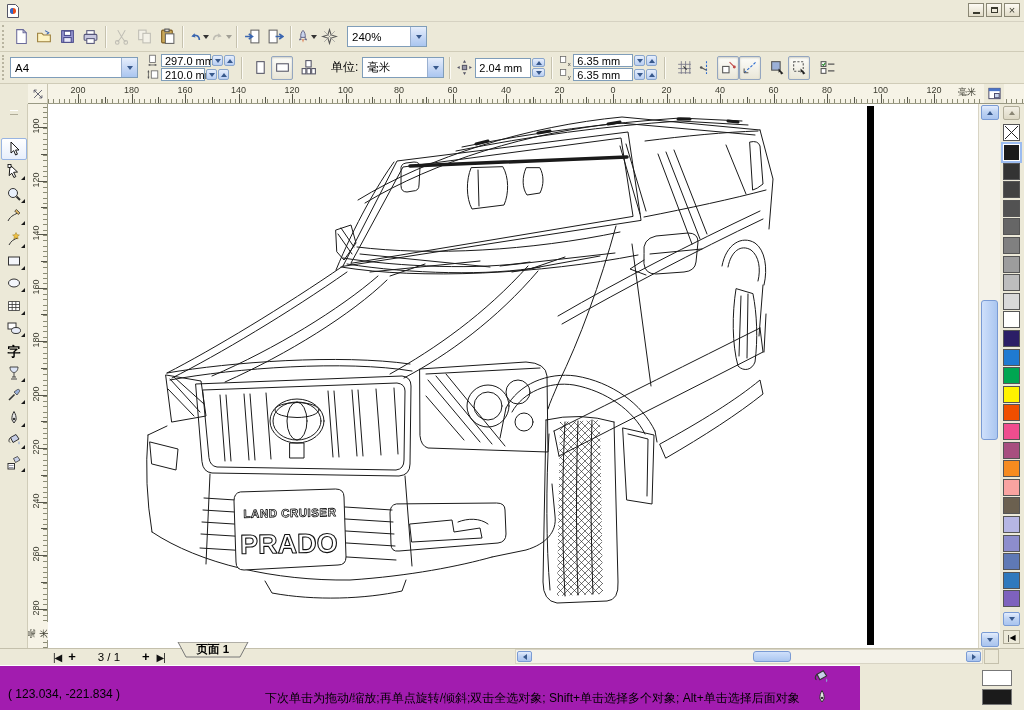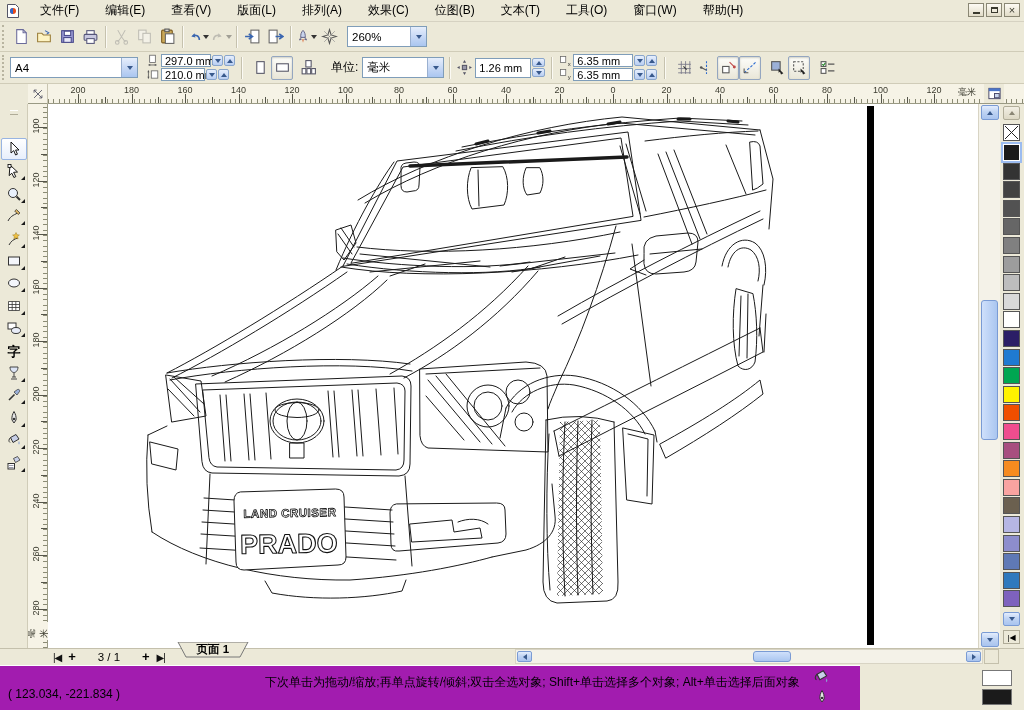--- a/index.html
+++ b/index.html
@@ -85,21 +85,21 @@
   
   #pagebar{left:0;top:648px;width:1024px;height:17px;background:#ece9d8;border-top:1px solid #c4c0ac;position:absolute;display:flex;align-items:center}
   .navbtn{font-size:10px;padding:0 3px;line-height:15px;color:#111;letter-spacing:-1px}
   .navplus{font-size:13px;font-weight:bold;padding:0 4px;line-height:14px}
   #pageind{width:58px;text-align:center;font-size:11.5px}
   #pagetab{position:relative;margin-left:8px;width:74px;height:30px}
   #pagetab svg{position:absolute;left:0;top:0}
   #pagetab .tlabel{position:absolute;left:0;top:0;width:100%;text-align:center;font-size:11.5px;font-weight:bold;line-height:15px}
   #statusbar{left:0;top:665px;width:860px;height:45px;background:#a21caf;border-top:1px solid #fff;position:absolute;font-size:12px}
   #coords{position:absolute;left:8px;top:21px;white-space:nowrap}
-  #hint{position:absolute;left:265px;top:8px;white-space:nowrap}
+  #hint{position:absolute;left:265px;top:24px;white-space:nowrap}
   .statswatch{position:absolute;left:982px;width:30px;height:16px;border:1px solid #777}
   .corner{position:absolute;background:#ece9d8;border:1px solid #c4c0ac}
 </style>
 </head>
 <body>
 
 <svg width="0" height="0" style="position:absolute">
 <defs>
 <symbol id="sym-new" viewBox="0 0 16 16">
         <path d="M3.5 1.5h6l3 3v10h-9z" fill="#fff" stroke="#6b6b9b"></path>
@@ -297,33 +297,20 @@
       </symbol>
 </defs>
 </svg>
 
 <div id="app">
 
   <div id="menubar" class="abs">
     <svg id="appicon">
         <use href="#sym-appicon"></use>
       </svg>
-    <div id="menus" style="display:flex">
-        <div class="menu-item">文件(F)</div>
-        <div class="menu-item">编辑(E)</div>
-        <div class="menu-item">查看(V)</div>
-        <div class="menu-item">版面(L)</div>
-        <div class="menu-item">排列(A)</div>
-        <div class="menu-item">效果(C)</div>
-        <div class="menu-item">位图(B)</div>
-        <div class="menu-item">文本(T)</div>
-        <div class="menu-item">工具(O)</div>
-        <div class="menu-item">窗口(W)</div>
-        <div class="menu-item">帮助(H)</div>
-      </div>
     <div id="wincontrols">
       <div class="winbtn">
           <span class="glyph-min"></span>
         </div>
       <div class="winbtn">
           <span class="glyph-restore"></span>
         </div>
       <div class="winbtn">
           <span style="font-size:11px;line-height:10px">×</span>
         </div>
@@ -400,21 +387,21 @@
           </svg>
           <span class="ddarrow"></span>
         </div>
         <div class="tbtn">
           <svg class="ic">
             <use href="#sym-online"></use>
           </svg>
         </div>
       </div>
     <div class="combo" style="width:80px;margin-left:6px">
-      <span class="cval">260%</span>
+      <span class="cval">240%</span>
       <span class="cbtn">
           <span class="tri-dn"></span>
         </span>
     </div>
   </div>
 
   <div id="propbar" class="tbar abs">
     <div class="grip"></div>
     <div class="combo" style="width:128px">
       <span class="cval">A4</span>
@@ -474,21 +461,21 @@
     <div class="combo" style="width:82px">
       <span class="cval">毫米</span>
       <span class="cbtn">
           <span class="tri-dn"></span>
         </span>
     </div>
     <div class="tsep" style="margin:0 5px"></div>
     <svg class="ic">
         <use href="#sym-nudge"></use>
       </svg>
-    <span class="field" style="width:56px;height:20px;margin-left:2px">1.26 mm</span>
+    <span class="field" style="width:56px;height:20px;margin-left:2px">2.04 mm</span>
     <span class="spinstack">
         <span class="spinbtn">
           <span class="tri-up"></span>
         </span>
         <span class="spinbtn">
           <span class="tri-dn"></span>
         </span>
       </span>
     <div class="tsep" style="margin:0 6px"></div>
     <div style="display:flex;flex-direction:column;gap:1px">

